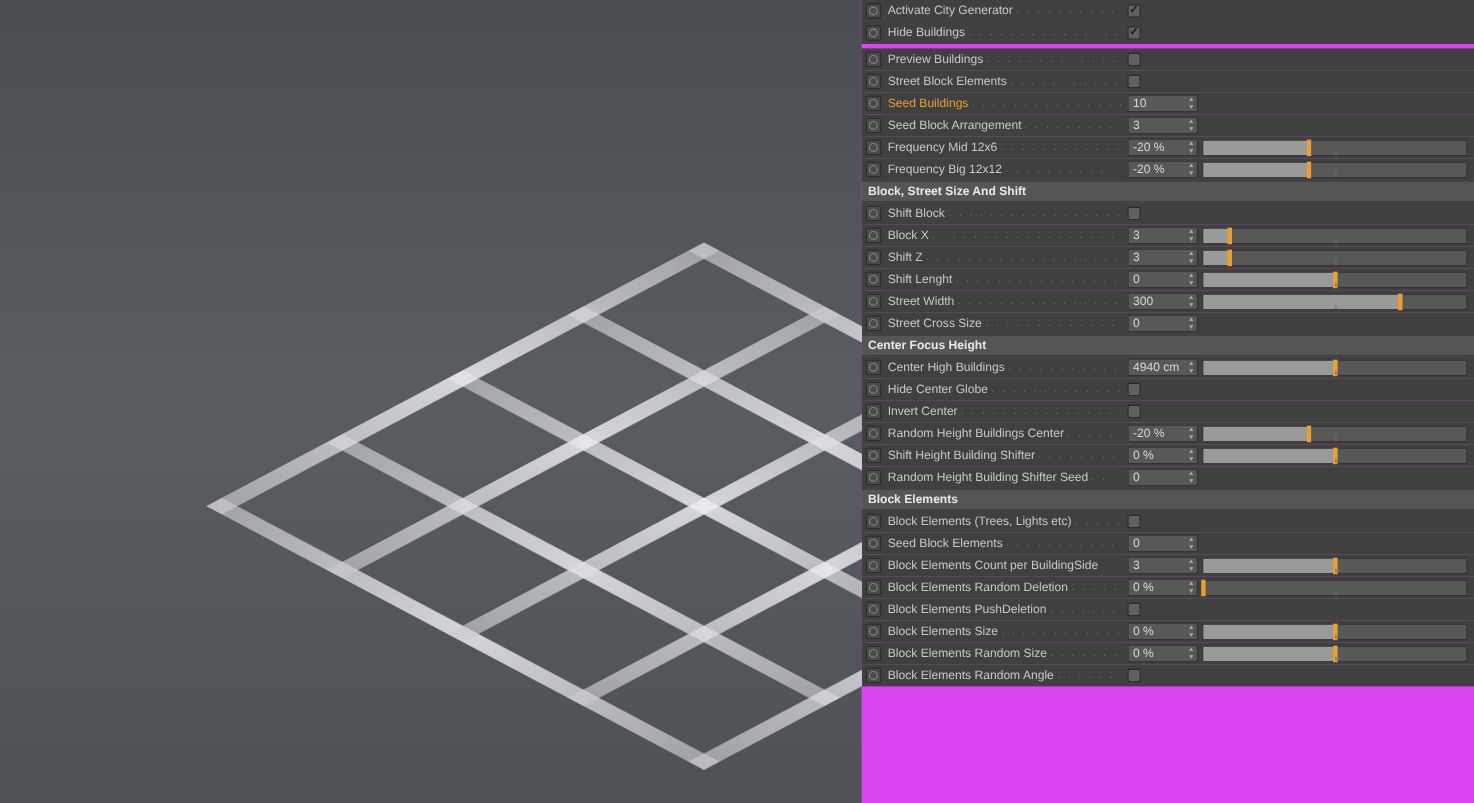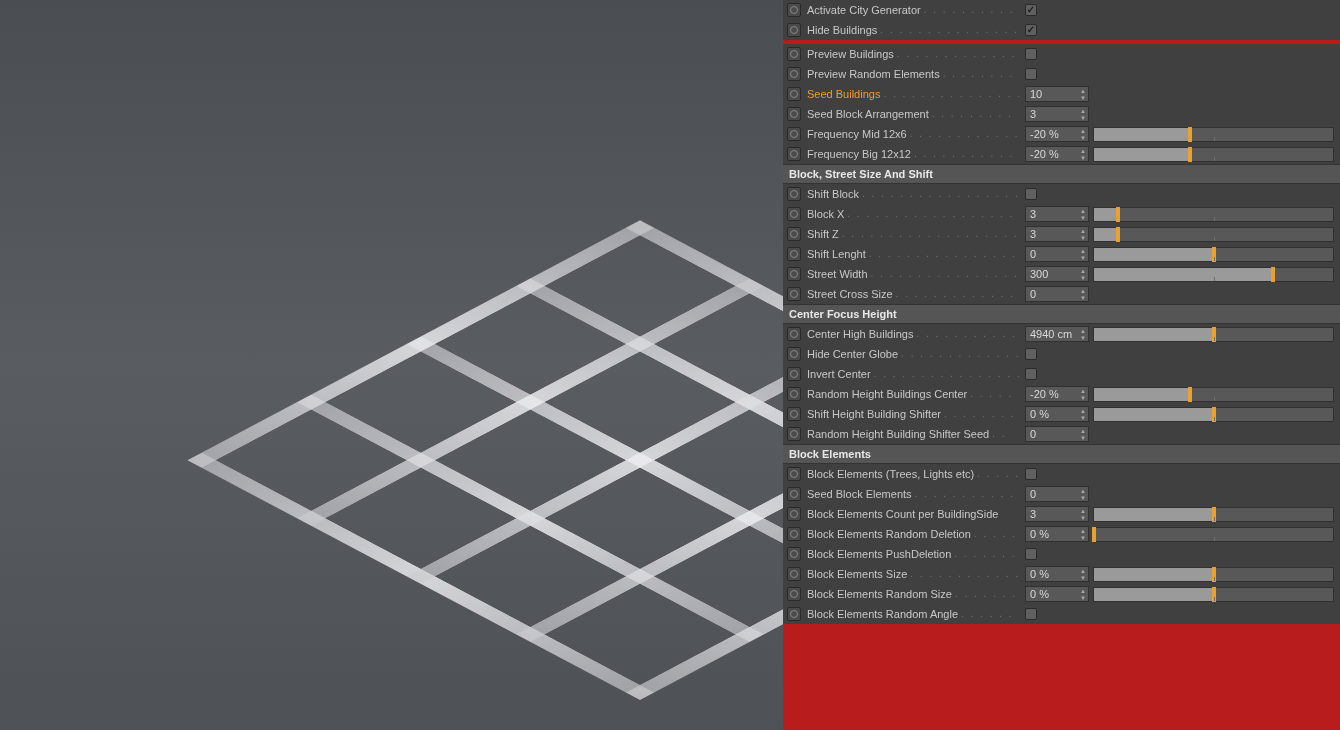--- a/index.html
+++ b/index.html
@@ -36,21 +36,21 @@
 }
 .grid::before, .grid::after { content: ''; }
 .grid .hline, .grid .vline {
   position: absolute;
   background: linear-gradient(90deg, rgba(200,200,205,0.65), rgba(235,235,240,0.85), rgba(200,200,205,0.65));
 }
 .grid .hline { width: 100%; height: 20px; left: 0; }
 .grid .vline { height: 100%; width: 20px; top: 0; background: linear-gradient(180deg, rgba(200,200,205,0.65), rgba(235,235,240,0.85), rgba(200,200,205,0.65)); }
 .panel {
   flex: 1;
-  background: #b91c1c;
+  background: #d946ef;
   overflow-y: auto;
   padding-bottom: 80px;
 }
 .row {
   display: flex;
   align-items: center;
   height: 20px;
   padding: 0 6px 0 4px;
   background: #404040;
 }
@@ -226,21 +226,21 @@
     <div class="anim-btn"></div>
     <div class="label-col">
         <span class="label">Preview Buildings</span>
         <span class="dots">. . . . . . . . . . . . . . . . . . . . . . . . . . .</span>
       </div>
     <div class="checkbox"></div>
   </div>
   <div class="row">
     <div class="anim-btn"></div>
     <div class="label-col">
-        <span class="label">Preview Random Elements</span>
+        <span class="label">Street Block Elements</span>
         <span class="dots">. . . . . . . . . . . . . . . . . . . . . . . . . . .</span>
       </div>
     <div class="checkbox"></div>
   </div>
 
   <div class="row">
     <div class="anim-btn"></div>
     <div class="label-col">
         <span class="label highlight">Seed Buildings</span>
         <span class="dots">. . . . . . . . . . . . . . . . . . . . . . . . . . .</span>

